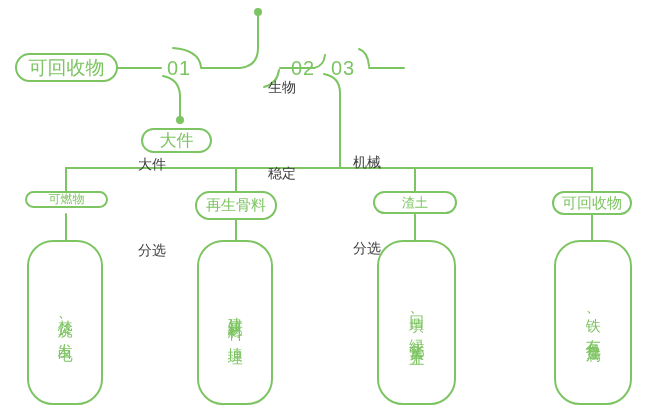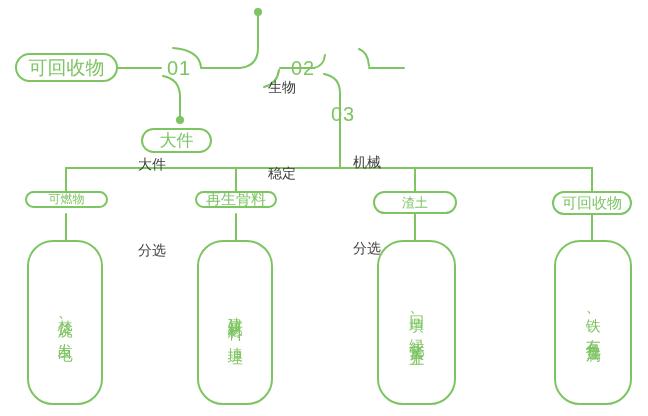--- a/index.html
+++ b/index.html
@@ -31,26 +31,26 @@
     display:flex; align-items:center; justify-content:center;
   }
   .vtext {
     writing-mode:vertical-rl; text-orientation:upright;
     color:var(--green); font-size:15px; letter-spacing:3px; line-height:1.1;
   }
   
   #pill-source { left:15px;  top:53px;  width:103px; height:29px; font-size:19px; }
   #pill-bulky  { left:141px; top:128px; width:71px;  height:25px; font-size:17px; }
   #pill-out0   { left:25px;  top:191px; width:83px;  height:17px; font-size:12px; }
-  #pill-out1   { left:195px; top:191px; width:82px;  height:17px; font-size:15px; }
+  #pill-out1   { left:195px; top:191px; width:82px;  height:29px; font-size:15px; }
   #pill-out2   { left:373px; top:191px; width:84px;  height:23px; font-size:13px; }
   #pill-out3   { left:552px; top:191px; width:80px;  height:24px; font-size:15px; }
   #num-0 { left:179px; top:68px; }
   #num-1 { left:271px; top:68px;margin-left:32px; }
-  #num-2 { left:343px; top:68px;margin-top:46px; }
+  #num-2 { left:343px; top:68px; }
   #lbl-step0 { left:138px; top:88px; }
   #lbl-step1 { left:268px; top:11px; }
   #lbl-step2 { left:353px; top:86px; }
   #box0 { left:27px;  top:240px; width:76px; height:165px; }
   #box1 { left:197px; top:240px; width:76px; height:165px; }
   #box2 { left:377px; top:240px; width:79px; height:165px; }
   #box3 { left:554px; top:240px; width:78px; height:165px; }
 </style>
 </head>
 <body>

